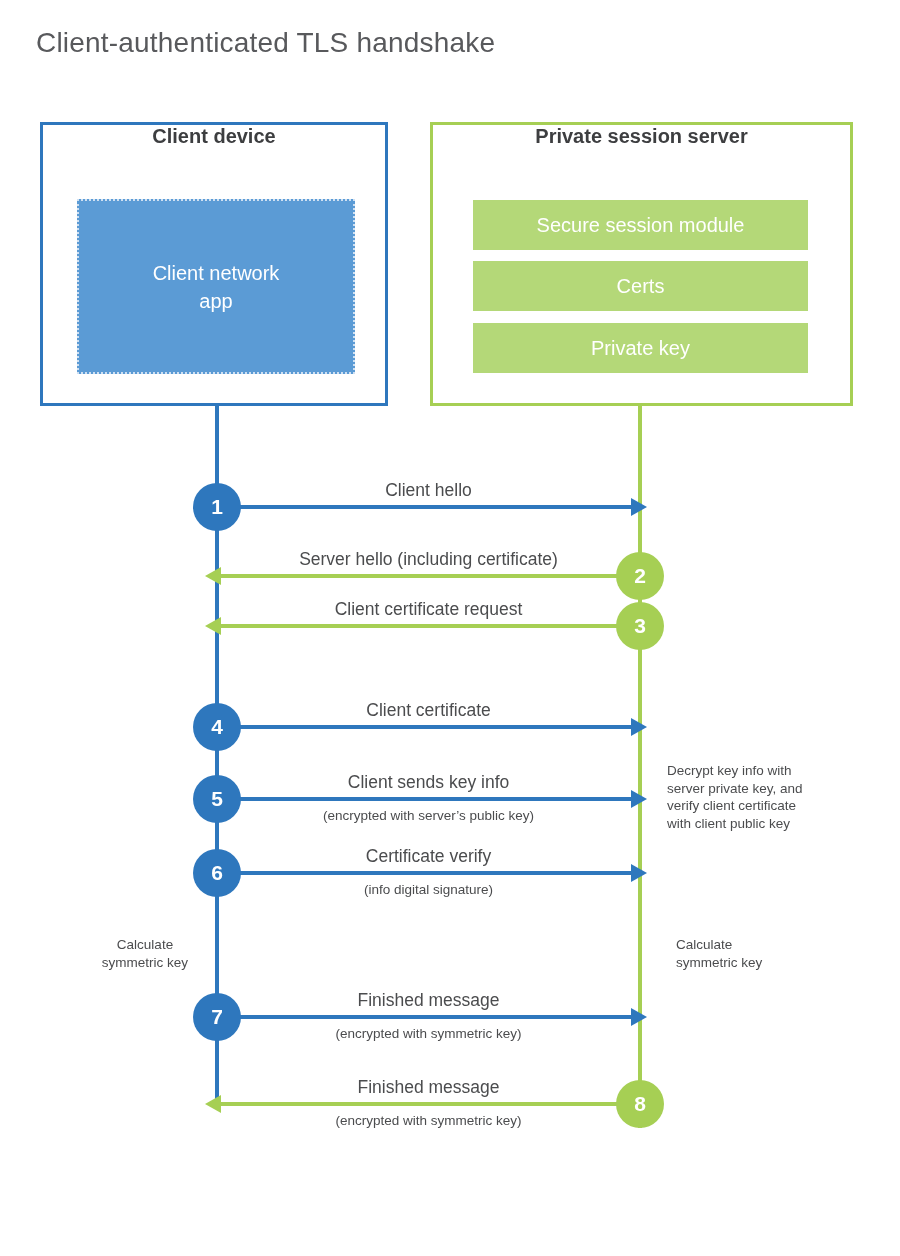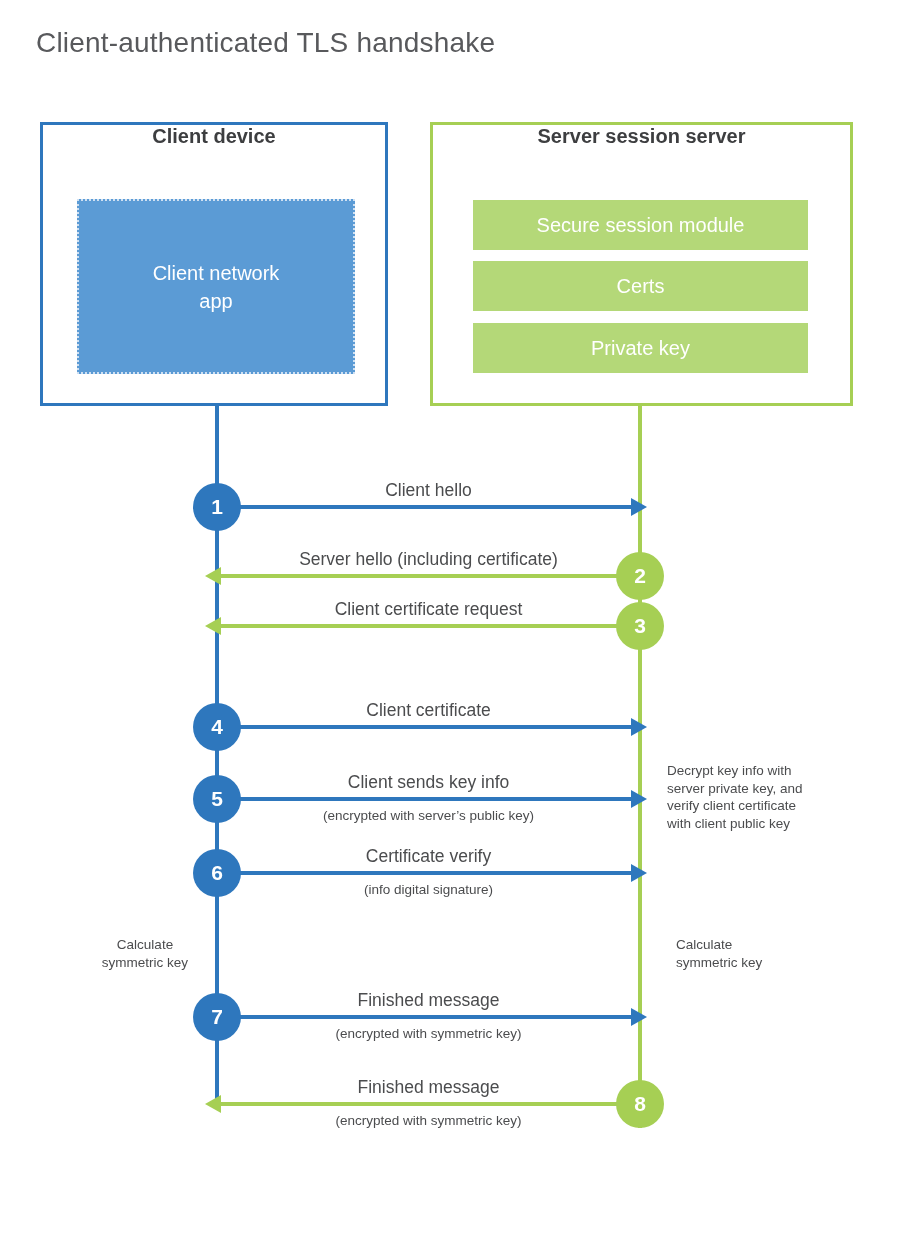--- a/index.html
+++ b/index.html
@@ -67,21 +67,21 @@
 
   <div id="page-title">Client-authenticated TLS handshake</div>
 
   <div class="panel" id="client-panel">
     <div class="panel-title">Client device</div>
     <div class="client-app">Client network
 app</div>
   </div>
 
   <div class="panel" id="server-panel">
-    <div class="panel-title">Server session server</div>
+    <div class="panel-title">Private session server</div>
     <div class="server-bar b0">Secure session module</div>
     <div class="server-bar b1">Certs</div>
     <div class="server-bar b2">Private key</div>
   </div>
 
   <div class="lifeline" id="lifeline-client"></div>
   <div class="lifeline" id="lifeline-server"></div>
 
   <div id="sequence">
       <div class="msg-row blue right" style="top: 483px;">

